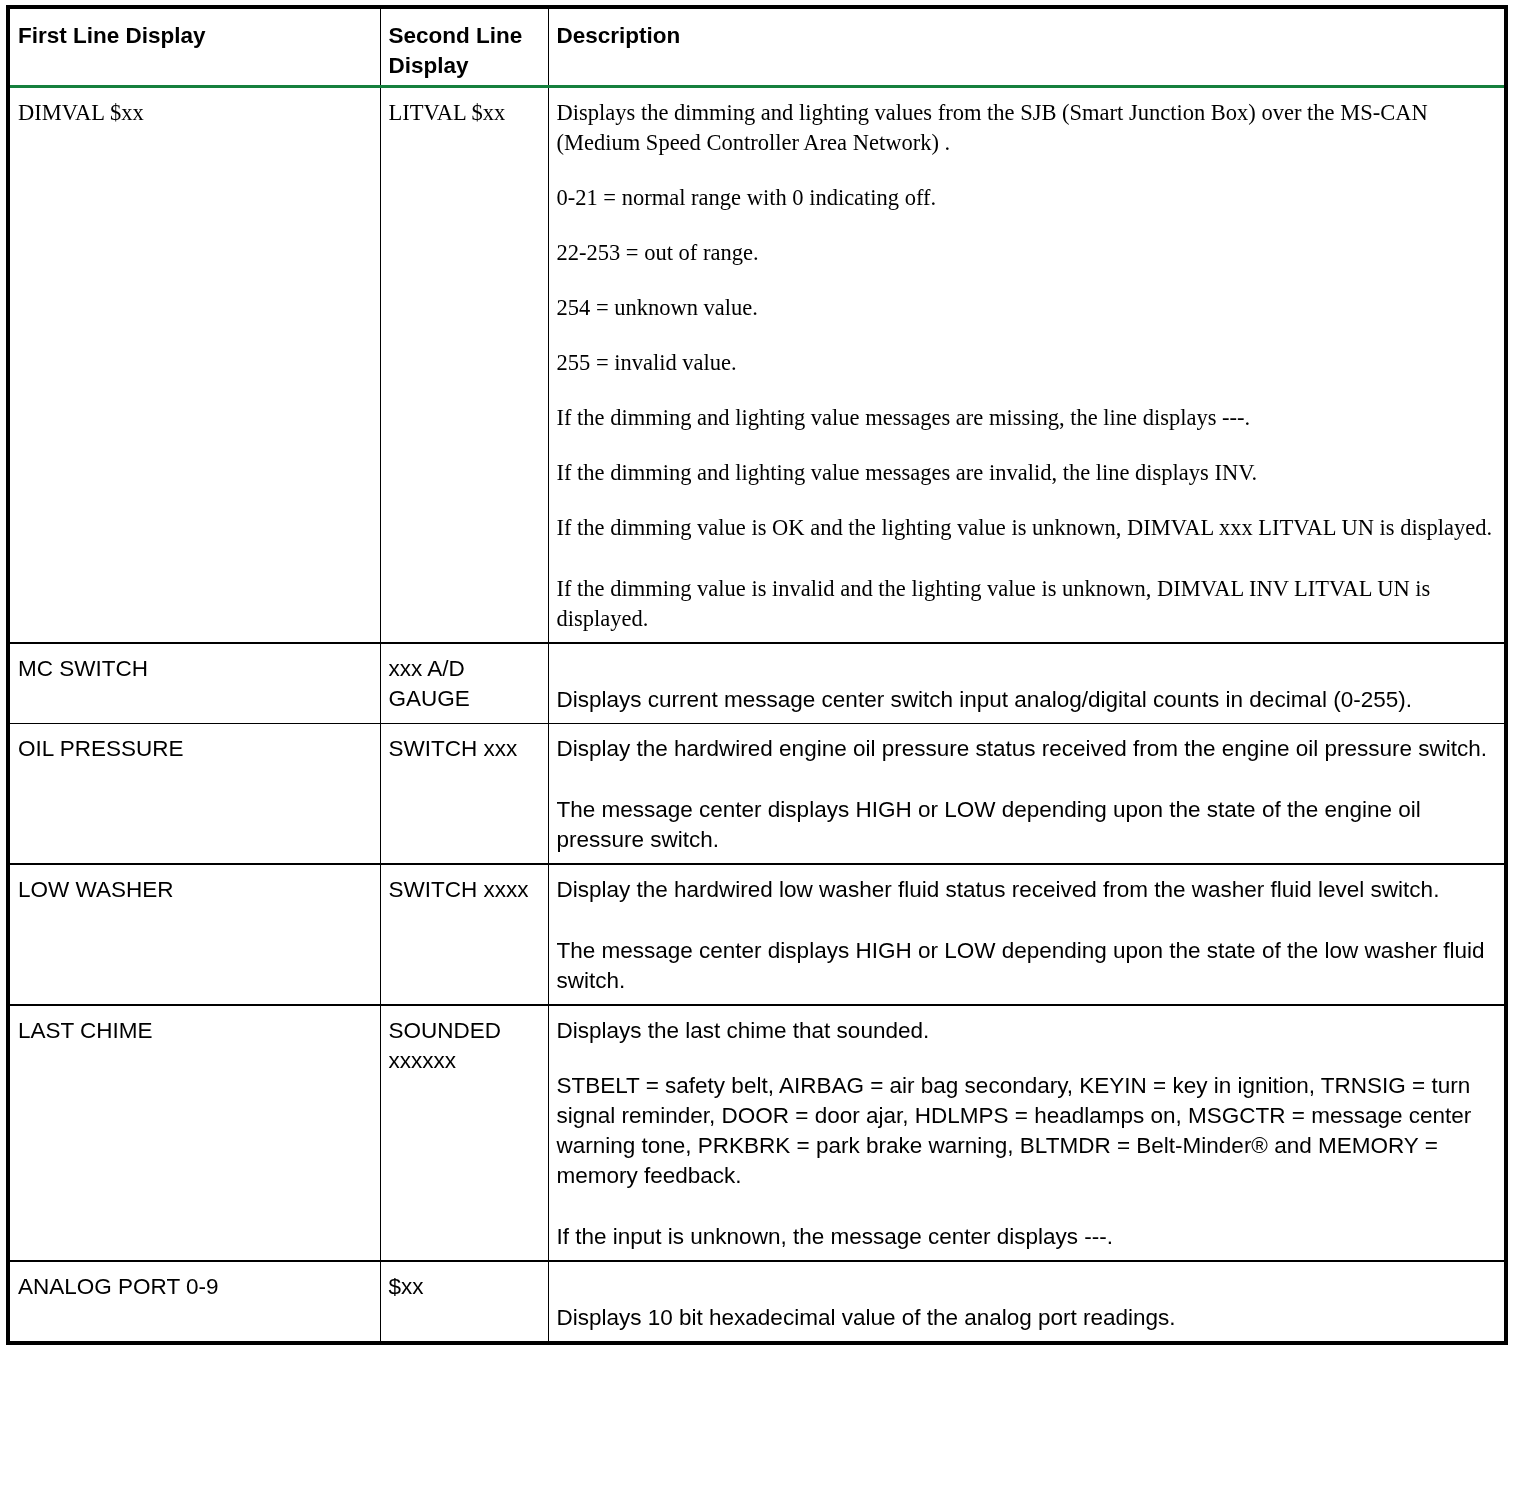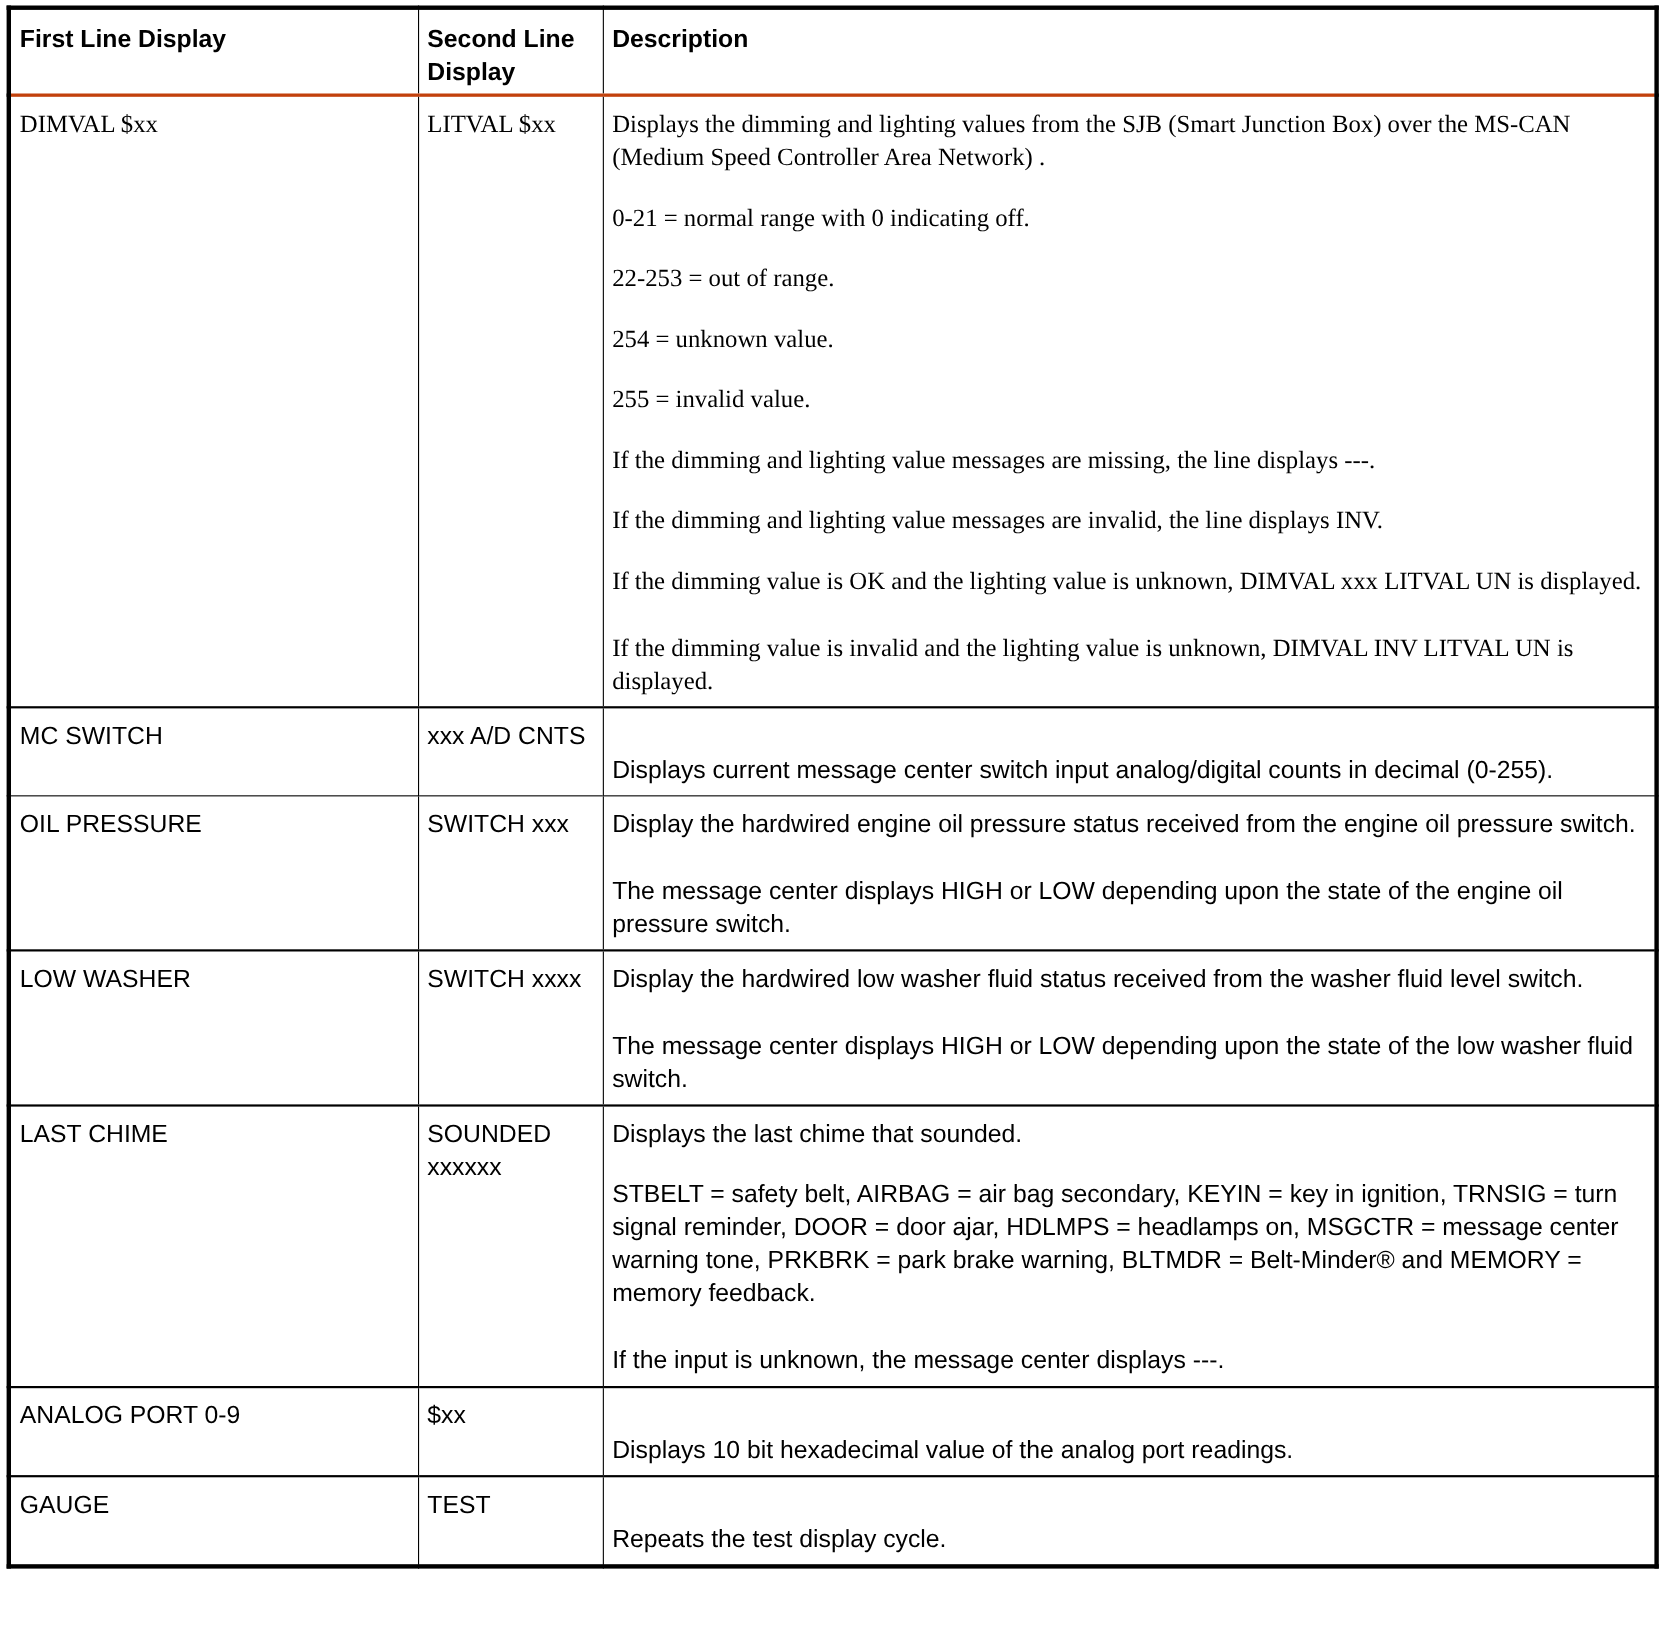--- a/index.html
+++ b/index.html
@@ -33,21 +33,21 @@
       padding: 10px 8px 8px 8px;
       font-size: 22.5px;
       line-height: 30px;
       border-left: 1px solid #000;
       border-right: 1px solid #000;
     }
     .doc-table th {
       font-weight: bold;
       padding-top: 12px;
       padding-bottom: 4px;
-      border-bottom: 3px solid #c2410c;
+      border-bottom: 3px solid #15803d;
       height: 62px;
       box-sizing: border-box;
     }
     .doc-table tr.row td { border-top: 2px solid #000000; }
     .doc-table tr.row.thin td { border-top: 1px solid #000; }
     .doc-table tr.row.first td { border-top: 3px solid #000; font-family: Liberation Serif, serif; }
     .desc p {
       margin: 0 0 25px 0;
     }
     .desc p:last-child { margin-bottom: 0; margin-top: 31px; }
@@ -81,21 +81,21 @@
         <p>255 = invalid value.</p>
         <p>If the dimming and lighting value messages are missing, the line displays ---.</p>
         <p>If the dimming and lighting value messages are invalid, the line displays INV.</p>
         <p>If the dimming value is OK and the lighting value is unknown, DIMVAL xxx LITVAL UN is displayed.</p>
         <p>If the dimming value is invalid and the lighting value is unknown, DIMVAL INV LITVAL UN is displayed.</p>
       </td>
     </tr>
 
     <tr class="row">
       <td>MC SWITCH</td>
-      <td>xxx A/D CNTS</td>
+      <td>xxx A/D GAUGE</td>
       <td class="desc">
         <p>Displays current message center switch input analog/digital counts in decimal (0-255).</p>
       </td>
     </tr>
 
     <tr class="row thin">
       <td>OIL PRESSURE</td>
       <td>SWITCH xxx</td>
       <td class="desc">
         <p>Display the hardwired engine oil pressure status received from the engine oil pressure switch.</p>
@@ -124,21 +124,14 @@
 
 
     <tr class="row">
       <td>ANALOG PORT 0-9</td>
       <td>$xx</td>
       <td class="desc">
         <p>Displays 10 bit hexadecimal value of the analog port readings.</p>
       </td>
     </tr>
 
-    <tr class="row">
-      <td>GAUGE</td>
-      <td>TEST</td>
-      <td class="desc">
-        <p>Repeats the test display cycle.</p>
-      </td>
-    </tr>
   </tbody>
 </table>
 
 </body></html>

